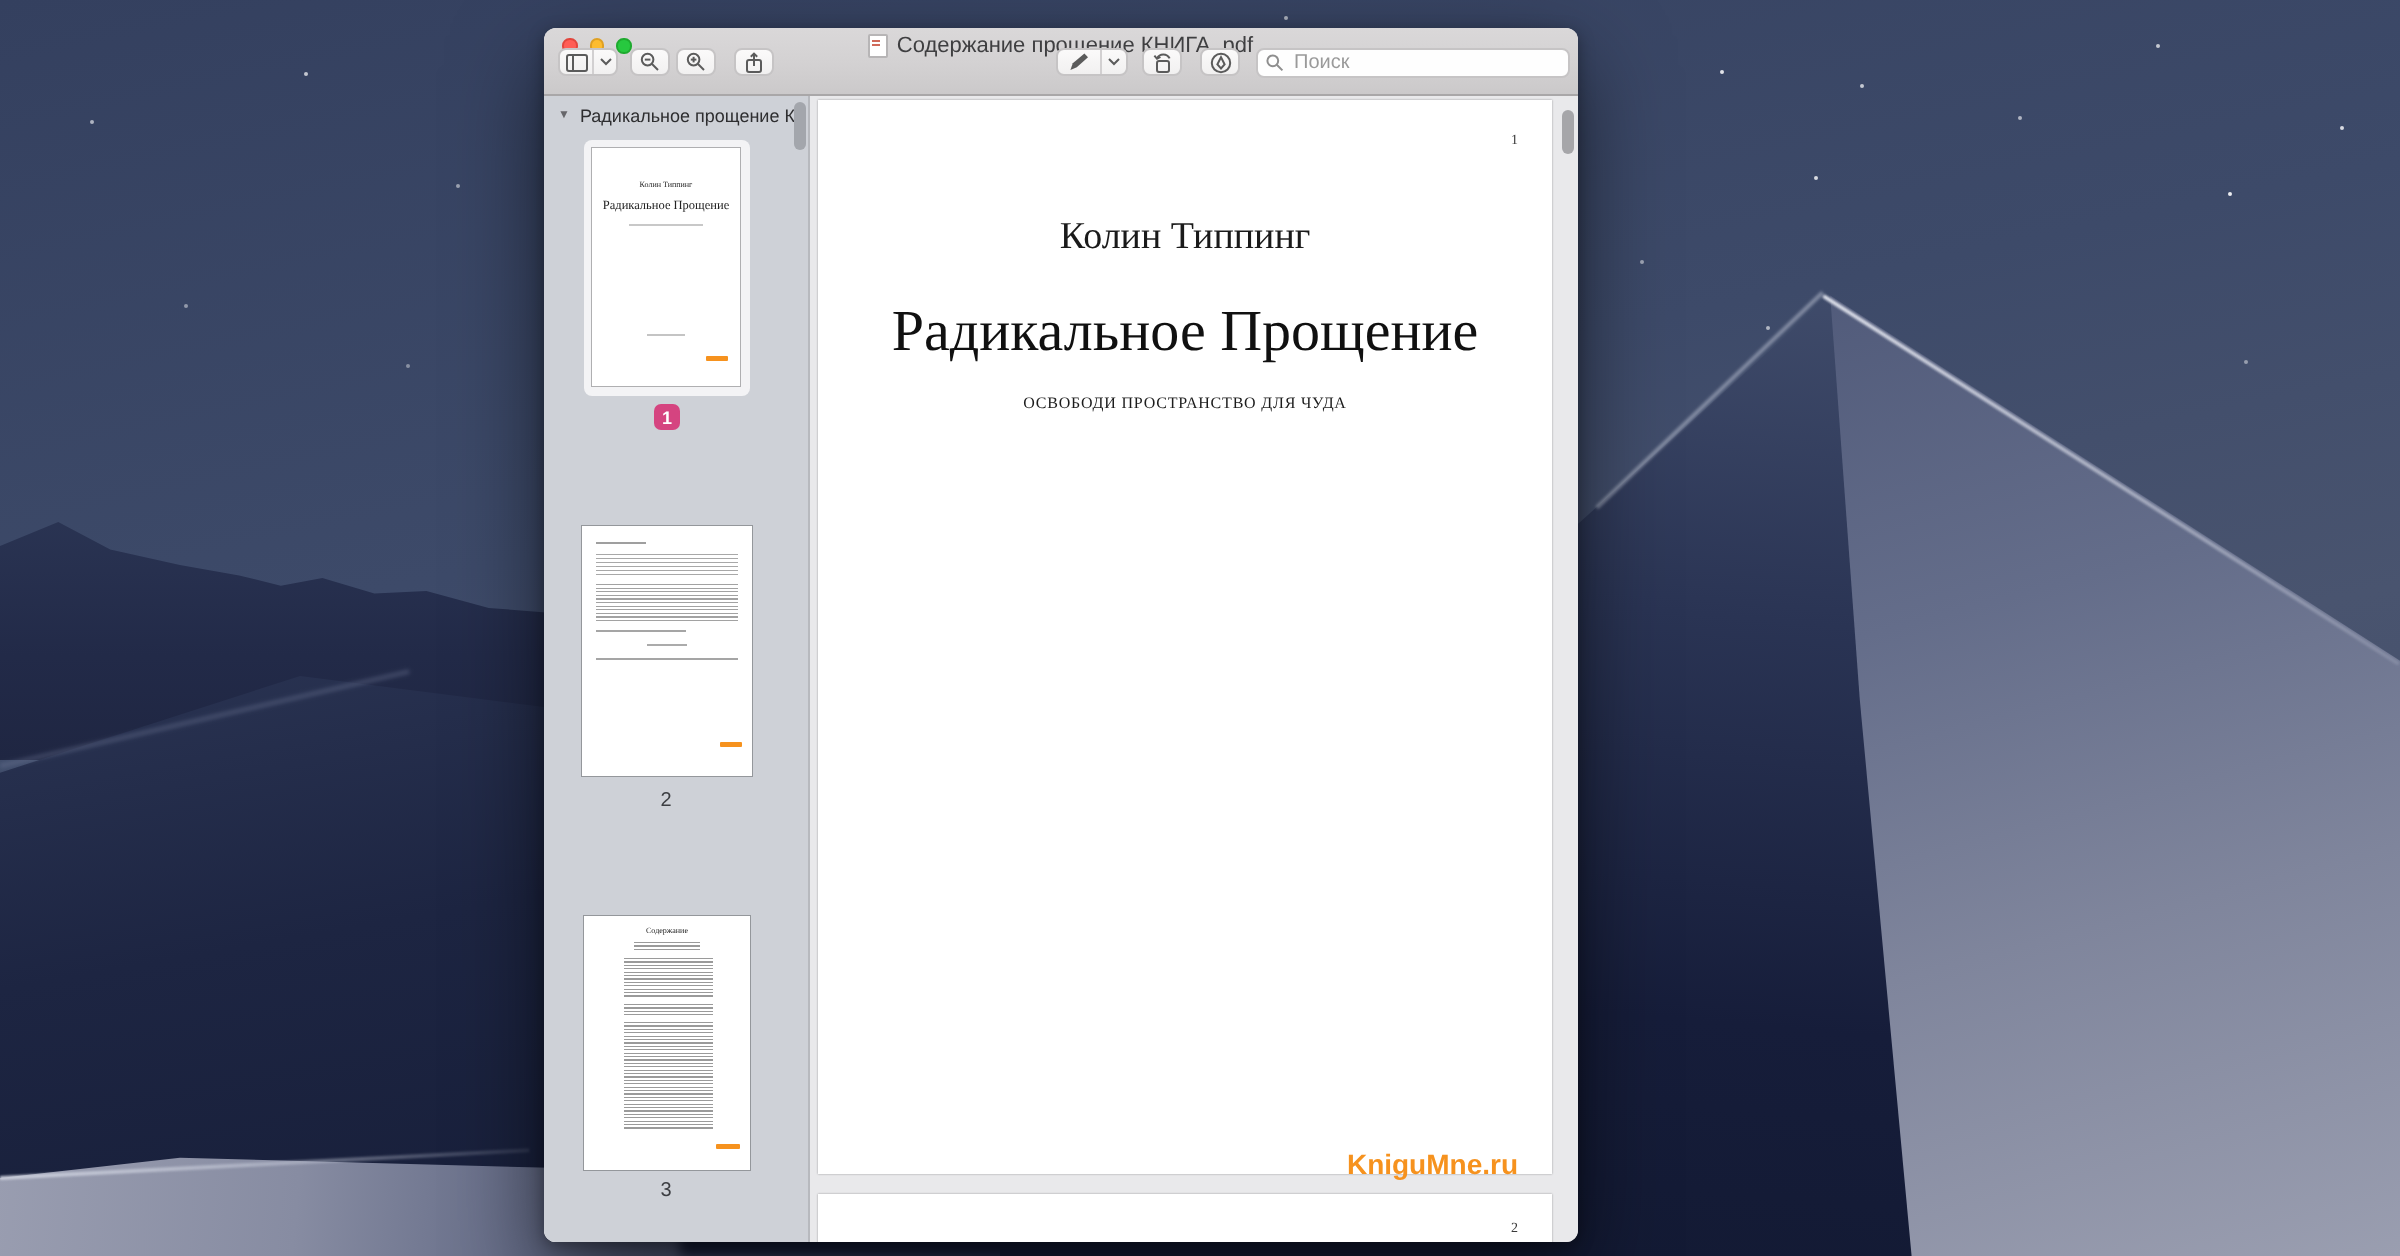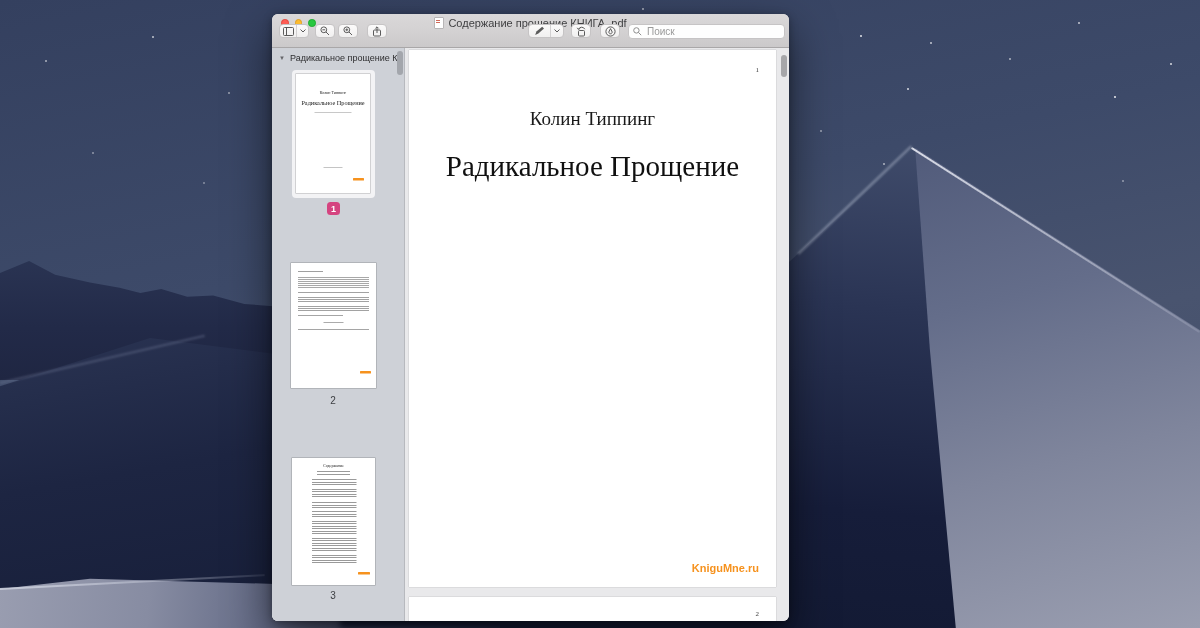--- a/index.html
+++ b/index.html
@@ -106,21 +106,21 @@
   .page{position:absolute;left:4px;width:367px;background:#fff;box-shadow:0 0 1px rgba(0,0,0,.35);}
   .page1{top:2px;height:537px;}
   .page2{top:549px;height:60px;}
   .serif{font-family:"Liberation Serif",serif;color:#1a1a1a;}
   .p-num{position:absolute;right:17px;font-size:7px;color:#3a3a3a;}
   .p1-num{top:16px;}
   .p1-author{position:absolute;left:0;right:0;top:58px;text-align:center;font-size:19px;}
   .p1-title{position:absolute;left:0;right:0;top:100px;text-align:center;font-size:29px;color:#101010;}
   .p1-sub{position:absolute;left:0;right:0;top:147px;text-align:center;font-size:8px;letter-spacing:.4px;color:#1c1c1c;}
   .p1-pub{position:absolute;left:0;right:0;top:464px;text-align:center;font-size:7.5px;color:#1c1c1c;}
-  .p1-wm{position:absolute;right:17px;top:512px;font-size:11px;font-weight:bold;color:#f6921e;margin-left:40px;}
+  .p1-wm{position:absolute;right:17px;top:524px;font-size:14px;font-weight:bold;color:#f6921e;margin-left:40px;}
   .p2-num{top:13px;}
   .main-scroll{position:absolute;top:7px;right:2px;width:6px;height:22px;border-radius:3px;background:#a6a6a9;}
 </style>
 </head>
 <body>
 
 <div class="desktop">
   <div class="shape stars"></div>
   <div class="shape mountains"></div>
   <div class="shape left-dune"></div>
@@ -260,20 +260,21 @@
           </div>
         </div>
         <div class="pg-label l3">3</div>
       </div>
 
       <div class="main">
         <div class="page page1 serif">
           <div class="p-num p1-num">1</div>
           <div class="p1-author">Колин Типпинг</div>
           <div class="p1-title">Радикальное Прощение</div>
+          <div class="p1-sub">ОСВОБОДИ ПРОСТРАНСТВО ДЛЯ ЧУДА</div>
           <div class="p1-wm" style="font-family:'Liberation Sans',sans-serif;">KniguMne.ru</div>
         </div>
         <div class="page page2 serif">
           <div class="p-num p2-num">2</div>
         </div>
         <div class="main-scroll"></div>
       </div>
     </div>
   </div>
 </div>

